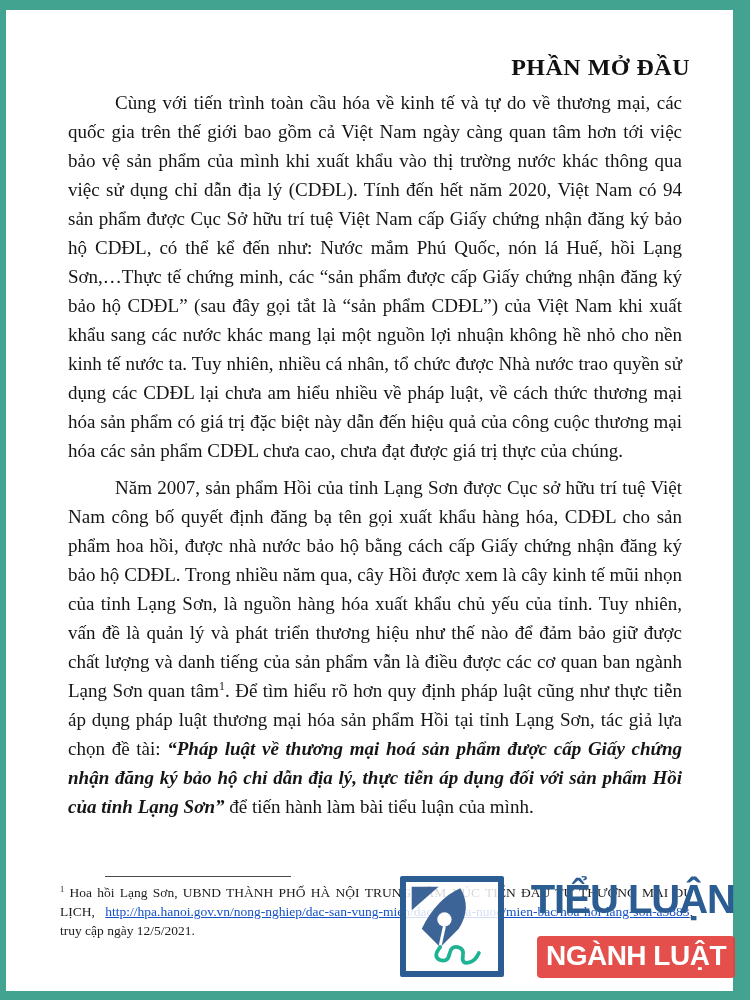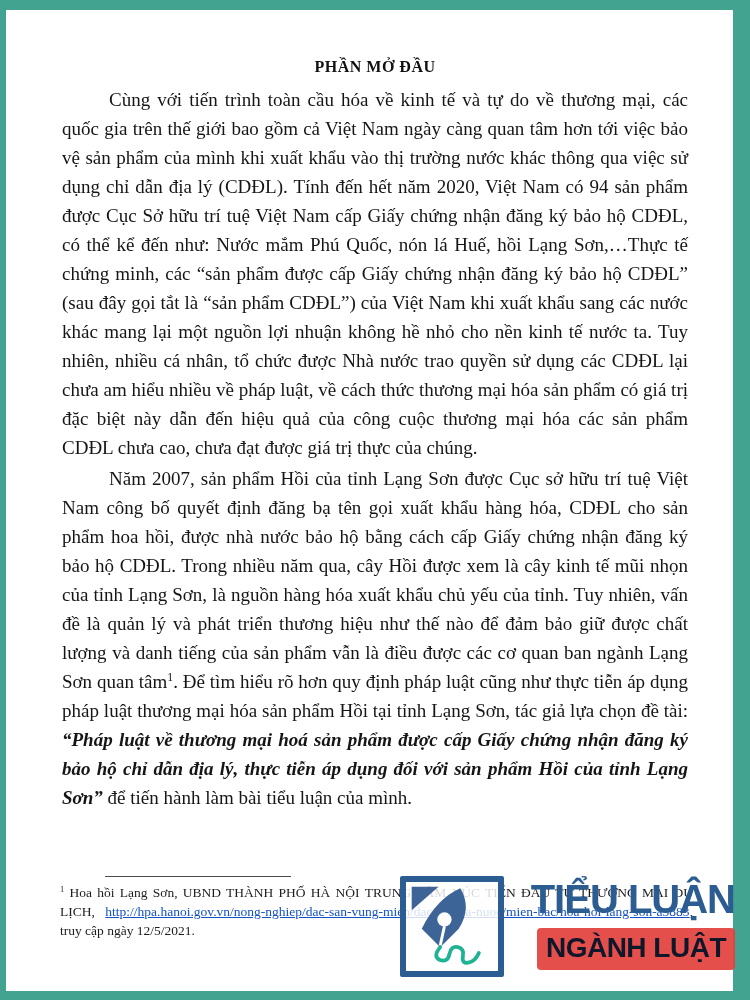--- a/index.html
+++ b/index.html
@@ -5,25 +5,25 @@
   html,body{margin:0;padding:0;background:#ffffff;}
   body{width:750px;height:1000px;overflow:hidden;font-family:"Liberation Serif","DejaVu Serif",serif;}
   .page{
     position:relative;box-sizing:border-box;width:750px;height:1000px;
     background:#ffffff;
     border-style:solid;border-color:#43a391;
     border-top-width:10px;border-left-width:6px;border-right-width:17px;border-bottom-width:9px;
   }
   .content{padding:44px 43px 0 54px;color:#111111;}
   .doc-title{
-    font-size:16px;line-height:26px;font-weight:bold;text-align:center;
+    font-size:24px;line-height:26px;font-weight:bold;text-align:right;
     margin:0 0 5px 0;letter-spacing:0.5px;
   }
   .body-par{
-    margin:2px;font-size:19px;line-height:29px;text-align:justify;
+    margin:8px;font-size:19px;line-height:29px;text-align:justify;
     text-indent:47px;color:#151515;
   }
   .body-par + .body-par{margin-top:2px;}
   .quote{font-weight:bold;font-style:italic;}
   sup.fn-ref{font-size:0.62em;vertical-align:super;line-height:0;}
   .footnote{
     position:absolute;left:54px;right:40px;top:866px;
     font-size:13.5px;line-height:19px;color:#1c1c1c;text-align:justify;
   }
   .footnote-rule{
@@ -44,23 +44,23 @@
     background:rgba(255,255,255,0.82);
     display:flex;align-items:center;justify-content:center;
   }
   .logo-icon svg{width:86px;height:84px;display:block;}
   .logo-text{display:flex;flex-direction:column;align-items:flex-end;justify-content:flex-start;}
   .logo-title{
     font-size:40px;font-weight:bold;color:#2b5d92;line-height:46px;
     letter-spacing:-1px;white-space:nowrap;
   }
   .logo-badge{
-    background:rgba(226,66,61,0.93);color:#0f172a;font-weight:bold;
+    background:rgba(226,66,61,0.93);color:#ffffff;font-weight:bold;
     font-size:28px;line-height:34px;padding:3px 9px 5px 9px;border-radius:4px;
-    white-space:nowrap;letter-spacing:-0.5px;margin-top:6px;
+    white-space:nowrap;letter-spacing:-0.5px;margin-top:14px;
   }
 </style>
 </head>
 <body>
 
 <div class="page">
 
   <div class="content">
     <h1 class="doc-title">PHẦN MỞ ĐẦU</h1>
 

